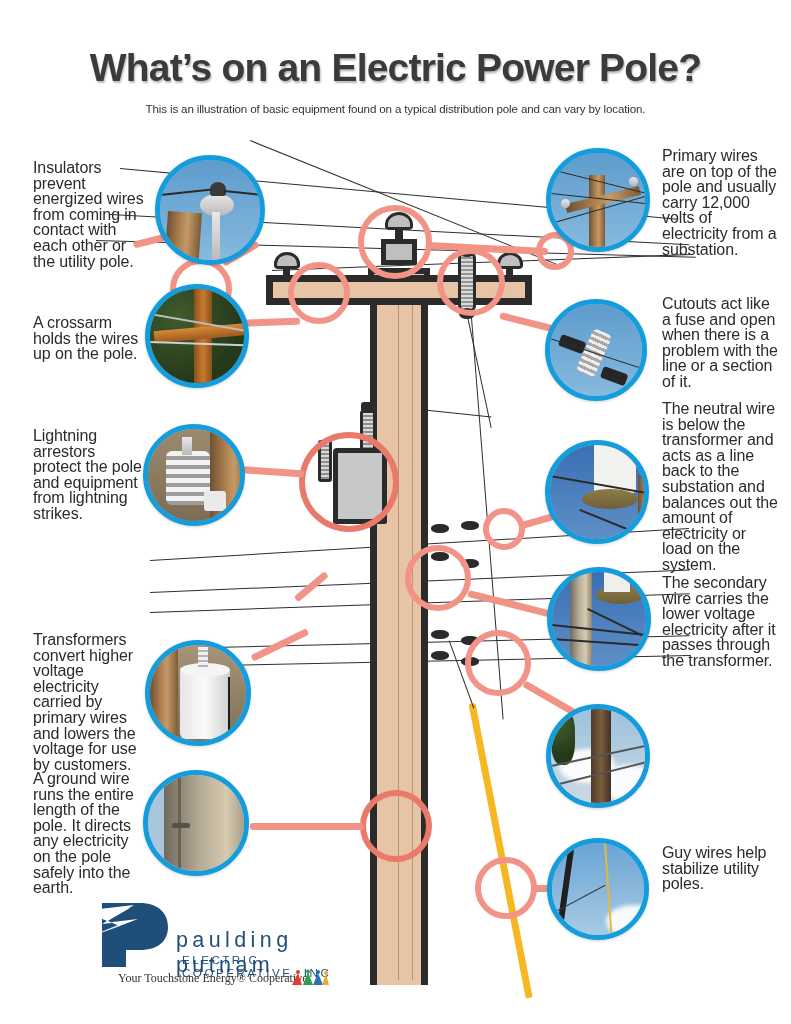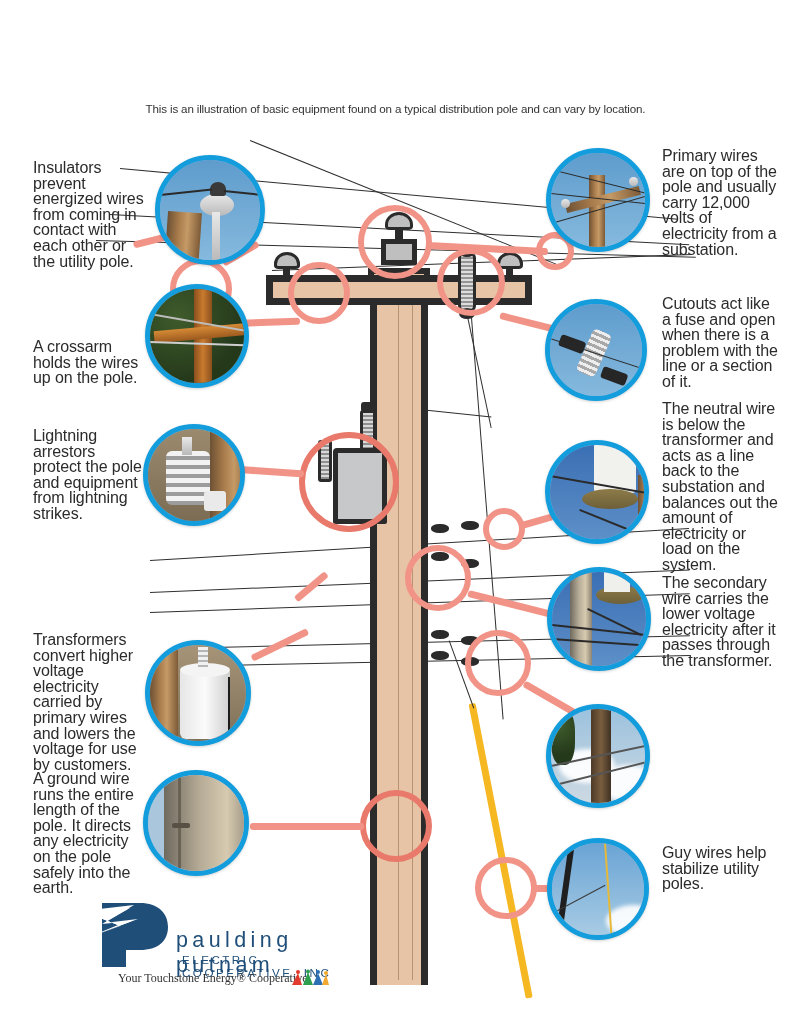--- a/index.html
+++ b/index.html
@@ -152,20 +152,21 @@
     font-size:12px; color:#333333;
     font-family:"Liberation Serif", serif;
   }
   .ts-people { position:absolute; left:212px; top:72px; width:40px; height:18px; }
 </style>
 </head>
 <body>
 
 <div id="page">
 
+  <div class="title">What’s on an Electric Power Pole?</div>
   <div class="subtitle">This is an illustration of basic equipment found on a typical distribution pole and can vary by location.</div>
 
   <div class="poleLayer">
 
     <div class="swire" style="left:120px; top:168px; width:560px; height:1.4px; transform:rotate(5.2deg);"></div>
     <div class="swire" style="left:110px; top:214px; width:580px; height:1.4px; transform:rotate(3.0deg);"></div>
     <div class="swire" style="left:96px;  top:240px; width:600px; height:1.4px; transform:rotate(1.6deg);"></div>
     <div class="swire" style="left:250px; top:140px; width:330px; height:1.4px; transform:rotate(22deg);"></div>
     <div class="swire" style="left:272px; top:270px; width:420px; height:1.4px; transform:rotate(-2.2deg);"></div>
 
@@ -256,21 +257,21 @@
     <div class="leader" style="left:250px; top:823px; width:114px; height:7px; transform:rotate(0deg);"></div>
 
     <div class="ring" style="left:475px; top:857px; width:62px; height:62px;"></div>
     <div class="leader" style="left:534px; top:885px; width:24px; height:7px; transform:rotate(0deg);"></div>
   </div>
 
   <div class="callout left" style="top:160px;">
     <span>Insulators prevent energized wires from coming in contact with each other or the utility pole.</span>
   </div>
 
-  <div class="callout left" style="top:315px;margin-top:24px;">
+  <div class="callout left" style="top:315px;">
     <span>A crossarm holds the wires up on the pole.</span>
   </div>
 
   <div class="callout left" style="top:632px;">
     <span>Transformers convert higher voltage electricity carried by primary wires and lowers the voltage for use by customers.</span>
   </div>
 
   <div class="callout left" style="top:428px;">
     <span>Lightning arrestors protect the pole and equipment from lightning strikes.</span>
   </div>

